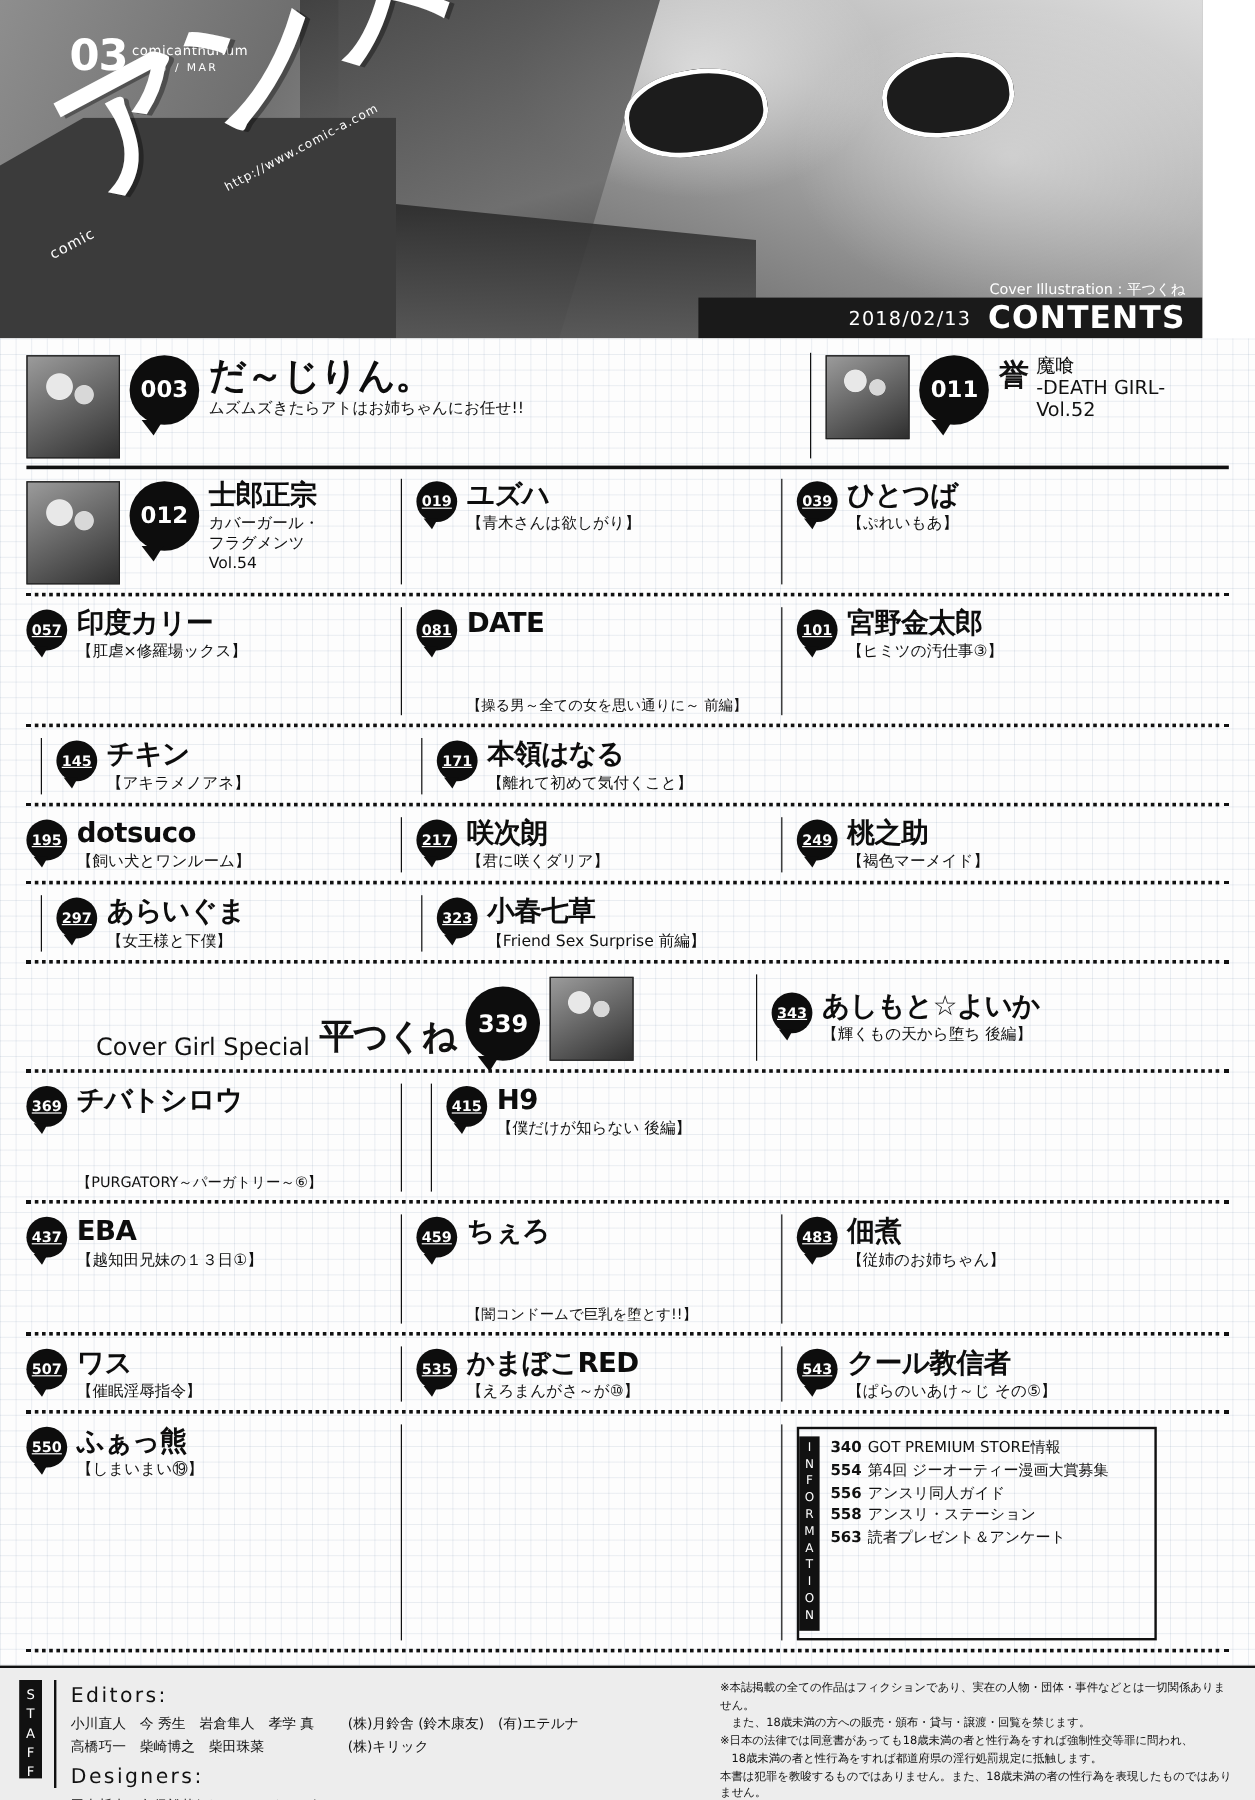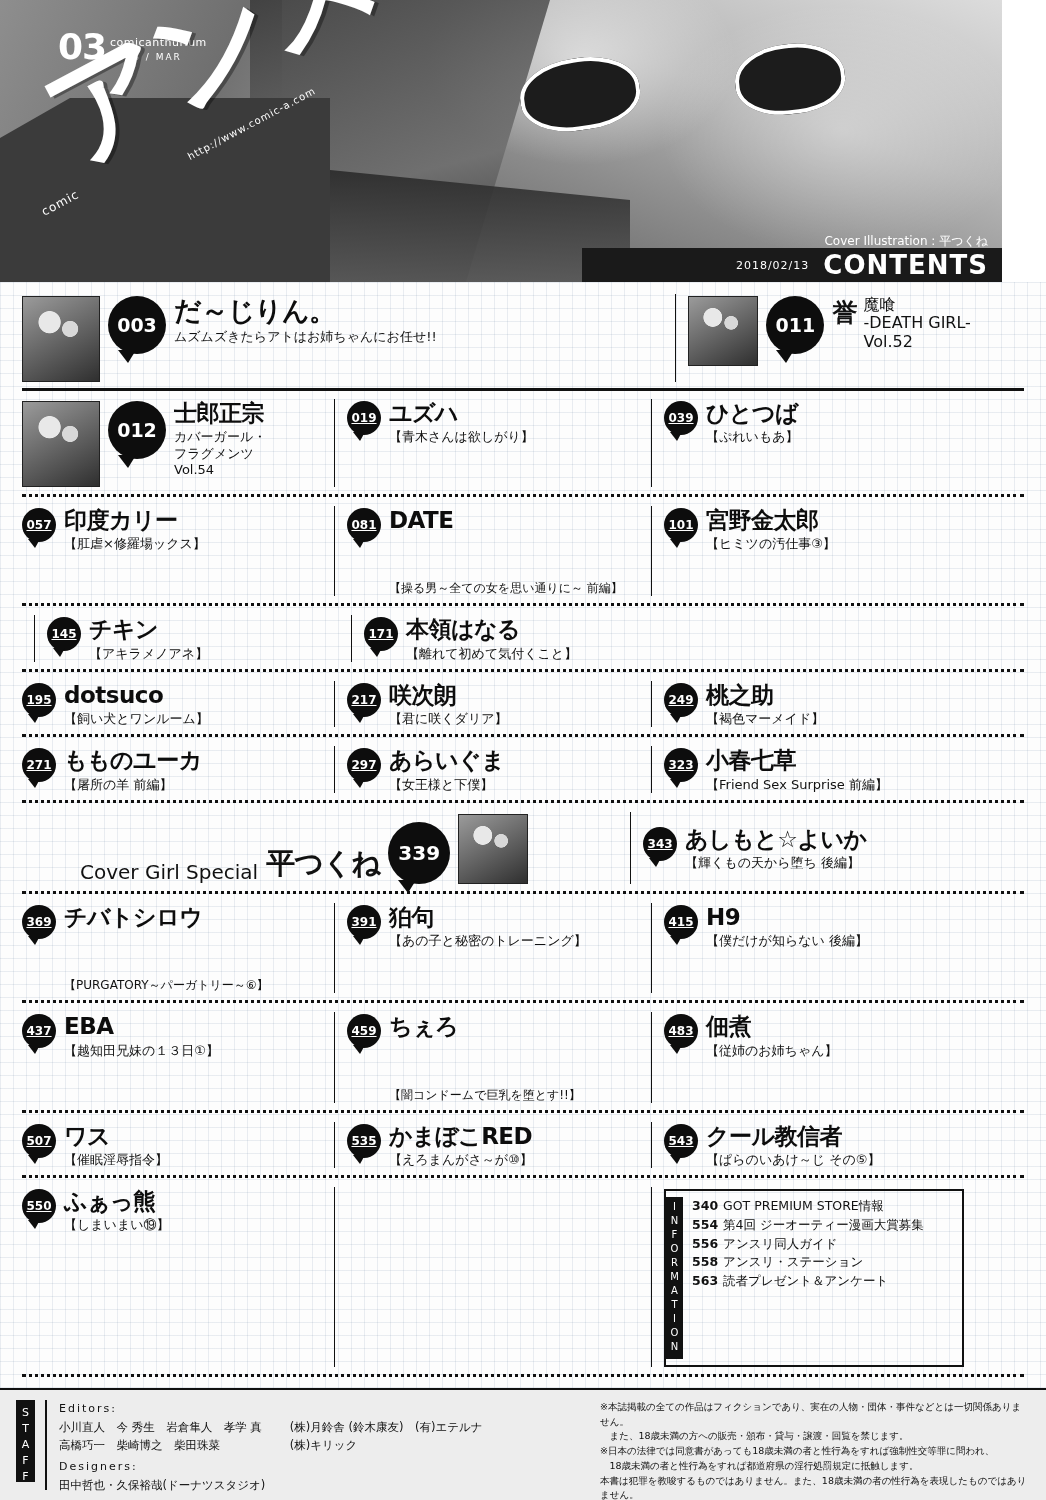--- a/index.html
+++ b/index.html
@@ -87,21 +87,21 @@
   .cover-credits .c1 { font-size: 12px; }
   .cover-credits .c2 { font-size: 10px; }
 
   .contents-bar {
     position: absolute; right: 0; bottom: 0;
     height: 34px; width: 420px;
     background: #1a1a1a; color: #fff;
     display: flex; align-items: center; justify-content: flex-end;
     padding-right: 14px; gap: 14px;
   }
-  .contents-bar .date { font-size: 11px; letter-spacing: 1px; }
+  .contents-bar .date { font-size: 16px; letter-spacing: 1px; }
   .contents-bar .word { font-size: 26px; font-weight: bold; letter-spacing: 1px;}
 
   
   .sheet {
     position: absolute; top: 282px; left: 0;
     width: 1046px; height: 1106px;
     background-color: #fdfdfd;
     background-image:
       linear-gradient(to right, rgba(130,150,180,.16) 1px, transparent 1px),
       linear-gradient(to bottom, rgba(130,150,180,.16) 1px, transparent 1px);
@@ -141,21 +141,21 @@
   .bubble.md::after, .bubble.lg::after {
     content:""; position: absolute; left: 10px; bottom: -9px;
     border-left: 10px solid transparent; border-right: 8px solid transparent;
     border-top: 13px solid #0d0d0d;
   }
   .etext { min-width: 0; }
   .author {
     font-weight: bold; line-height: 1.1; color:#0d0d0d;
     font-size: 23px; letter-spacing: -.5px;
   }
-  .author.big { font-size: 27px; }
+  .author.big { font-size: 31px; }
   .subtitle { font-size: 13px; color: #111; margin-top: 3px; line-height: 1.25; }
   .subtitle.sm { font-size: 12px; margin-top: 48px; }
 
   .thumb {
     flex: none; width: 70px; height: 70px; background: #4a4a4a;
     background-image:
       radial-gradient(circle at 35% 30%, #e8e8e8 0 14%, rgba(0,0,0,0) 15%),
       radial-gradient(circle at 62% 38%, #d8d8d8 0 11%, rgba(0,0,0,0) 12%),
       linear-gradient(150deg,#9b9b9b,#2f2f2f);
     border: 1px solid #222;
@@ -184,21 +184,21 @@
   .footer {
     position: absolute; left: 0; top: 1388px; width: 1046px; height: 112px;
     background: #ededed; border-top: 2px solid #111;
     display: flex; padding: 10px 16px;
   }
   .staff-tab {
     background: #111; color:#fff; writing-mode: vertical-rl; text-orientation: upright;
     font-size: 11px; letter-spacing: 3px; padding: 6px 3px; height: 82px; margin-right: 10px;
   }
   .staff-block { font-size: 11.5px; line-height: 1.6; border-left: 2px solid #111; padding-left: 12px;}
-  .staff-block .hdr { letter-spacing: 2px; font-size: 11px; }
+  .staff-block .hdr { letter-spacing: 2px; font-size: 17px; }
   .staff-cols { display: flex; gap: 28px; }
   .legal { margin-left: auto; font-size: 9.5px; line-height: 1.55; text-align: left; max-width: 430px;}
 </style>
 </head>
 <body>
 
 <div class="cover">
   <div class="facewash"></div>
   <div class="hairblock"></div>
   <div class="eye1"></div>
@@ -383,29 +383,20 @@
           <div class="author">桃之助</div>
           <div class="subtitle">【褐色マーメイド】</div>
         </div>
       </div>
     </div>
   </div>
 
   <div class="dotrule"></div>
 
   <div class="row">
-    <div class="col col-1">
-      <div class="entry">
-        <div class="bubble sm">271</div>
-        <div class="etext">
-          <div class="author">もものユーカ</div>
-          <div class="subtitle">【屠所の羊 前編】</div>
-        </div>
-      </div>
-    </div>
     <div class="vline"></div>
     <div class="col col-2">
       <div class="entry">
         <div class="bubble sm">297</div>
         <div class="etext">
           <div class="author">あらいぐま</div>
           <div class="subtitle">【女王様と下僕】</div>
         </div>
       </div>
     </div>
@@ -450,29 +441,20 @@
     <div class="col col-1">
       <div class="entry">
         <div class="bubble sm">369</div>
         <div class="etext">
           <div class="author">チバトシロウ</div>
           <div class="subtitle sm">【PURGATORY～パーガトリー～⑥】</div>
         </div>
       </div>
     </div>
     <div class="vline"></div>
-    <div class="col col-2">
-      <div class="entry">
-        <div class="bubble sm">391</div>
-        <div class="etext">
-          <div class="author">狛句</div>
-          <div class="subtitle">【あの子と秘密のトレーニング】</div>
-        </div>
-      </div>
-    </div>
     <div class="vline"></div>
     <div class="col col-3">
       <div class="entry">
         <div class="bubble sm">415</div>
         <div class="etext">
           <div class="author">H9</div>
           <div class="subtitle">【僕だけが知らない 後編】</div>
         </div>
       </div>
     </div>

